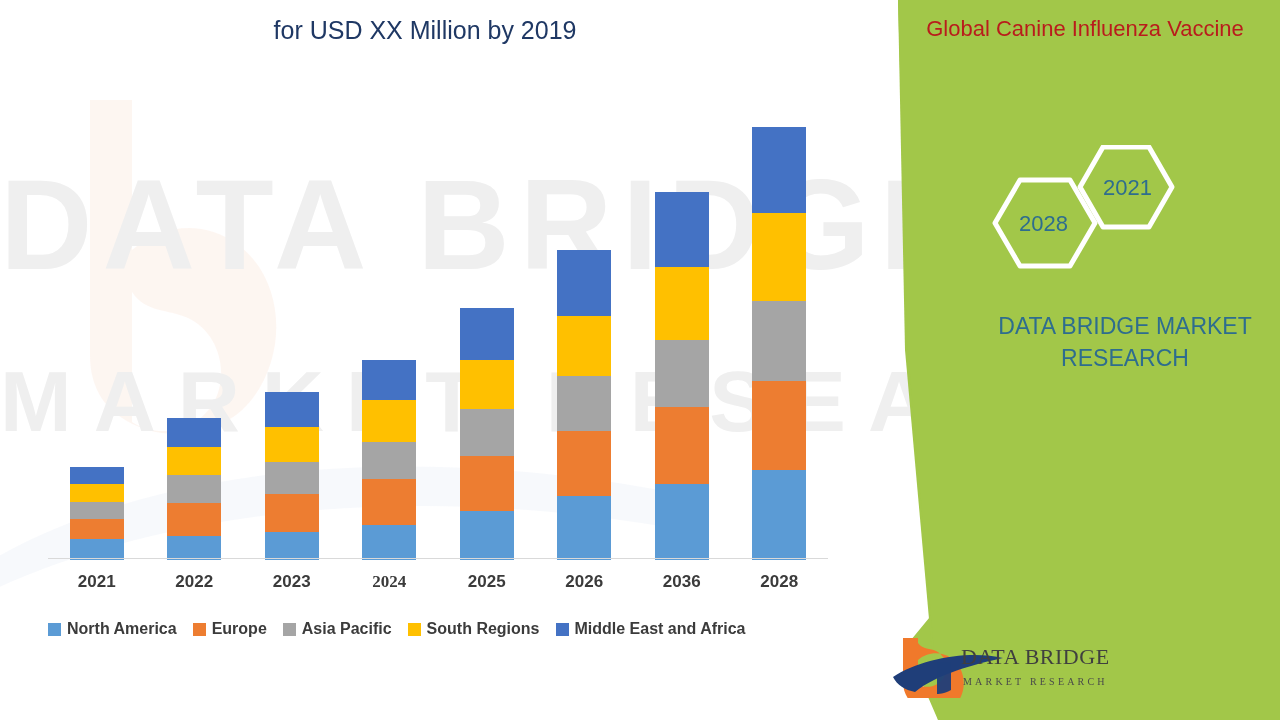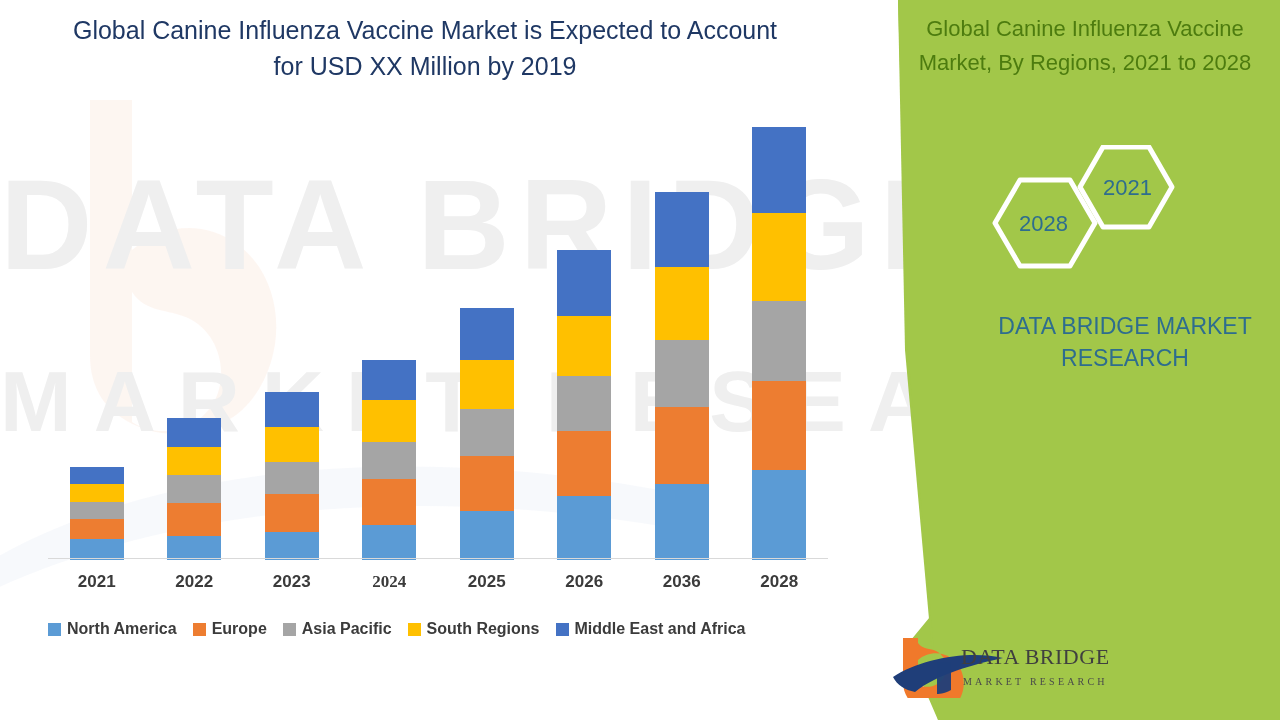--- a/index.html
+++ b/index.html
@@ -38,21 +38,21 @@
     font-family:"Liberation Sans", sans-serif;
   }
 
   
   .green-panel{
     position:absolute;left:830px;top:0;width:450px;height:720px;
     pointer-events:none;
   }
   .panel-title{
     position:absolute;left:890px;top:12px;width:390px;
-    text-align:center;color:#4d7c0f;
+    text-align:center;color:#b91c1c;
     font-size:22px;line-height:34px;
   }
   .hexwrap{position:absolute;left:975px;top:145px;width:230px;height:160px;}
   .hex-label{
     position:absolute;color:#2E6D8E;font-size:22px;
     font-family:"Liberation Sans", sans-serif;
   }
   .dbmr-text{
     position:absolute;left:960px;top:310px;width:330px;
     text-align:center;color:#2E6D8E;
@@ -108,21 +108,20 @@
     <span class="l2">MARKET RESEARCH</span>
   </div>
 
   <div class="wm-swoosh">
     <svg viewBox="0 0 700 180" width="700" height="180" aria-hidden="true">
       <path d="M0 150 C160,40 420,10 700,60 L700,96 C430,52 180,82 0,176 Z" fill="#F2F5FA"></path>
     </svg>
   </div>
 
   <div class="chart-title">
-    <div>Global Canine Influenza Vaccine Market is Expected to Account</div>
     <div>for USD XX Million by 2019</div>
   </div>
 
   <div class="plot">
       <div class="bar" style="left: 21.75px; height: 92.6316px;">
         <span class="seg" style="height: 16.2105px; background: rgb(68, 114, 196);"></span>
         <span class="seg" style="height: 18.5263px; background: rgb(255, 192, 0);"></span>
         <span class="seg" style="height: 17.3684px; background: rgb(165, 165, 165);"></span>
         <span class="seg" style="height: 19.6842px; background: rgb(237, 125, 49);"></span>
         <span class="seg" style="height: 20.8421px; background: rgb(91, 155, 213);"></span>
@@ -216,21 +215,20 @@
     <svg viewBox="0 0 450 720" width="450" height="720" aria-hidden="true">
       <path d="M68 0 L450 0 L450 720 L108 720 L76 646 L318 352 L74 60 Z" fill="#A2C749"></path>
       <path d="M68 0 L318 352 L108 720 L0 720 L0 0 Z" fill="#ffffff" opacity="0"></path>
       <polygon points="68,0 450,0 450,720 108,720 75,350" fill="#A2C749"></polygon>
       <polygon points="68,0 450,0 450,720 110,720 78,350" fill="#A2C749"></polygon>
     </svg>
   </div>
 
   <div class="panel-title">
     <div>Global Canine Influenza Vaccine</div>
-    <div>Market, By Regions, 2021 to 2028</div>
   </div>
 
   <div class="hexwrap">
     <svg viewBox="0 0 230 160" width="230" height="160" aria-hidden="true">
 
       <polygon points="20,78 45,35 95,35 120,78 95,121 45,121" fill="none" stroke="#ffffff" stroke-width="5" stroke-linejoin="round"></polygon>
 
       <polygon points="105,42 128,2 174,2 197,42 174,82 128,82" fill="none" stroke="#ffffff" stroke-width="5" stroke-linejoin="round"></polygon>
     </svg>
     <span class="hex-label" style="left:44px;top:66px;">2028</span>

